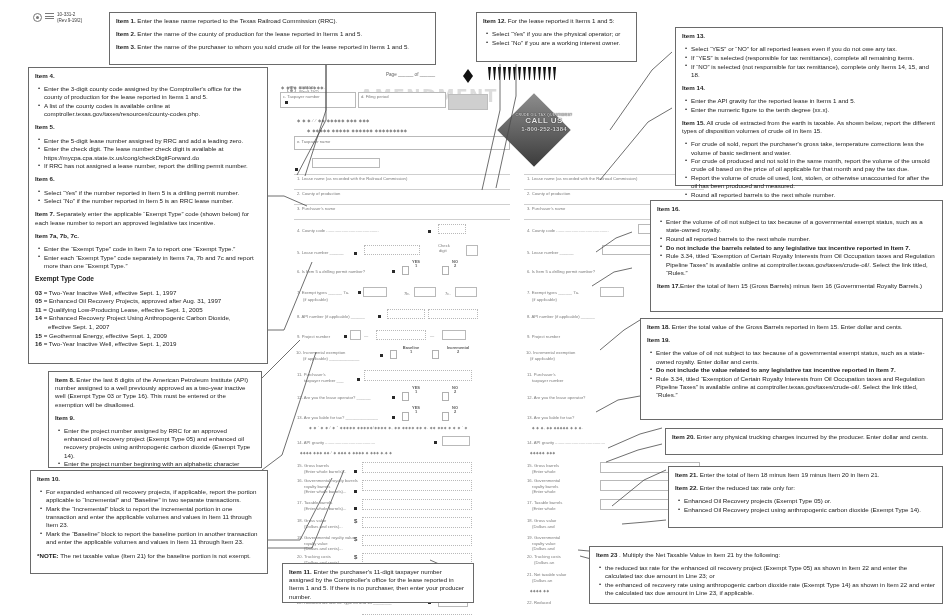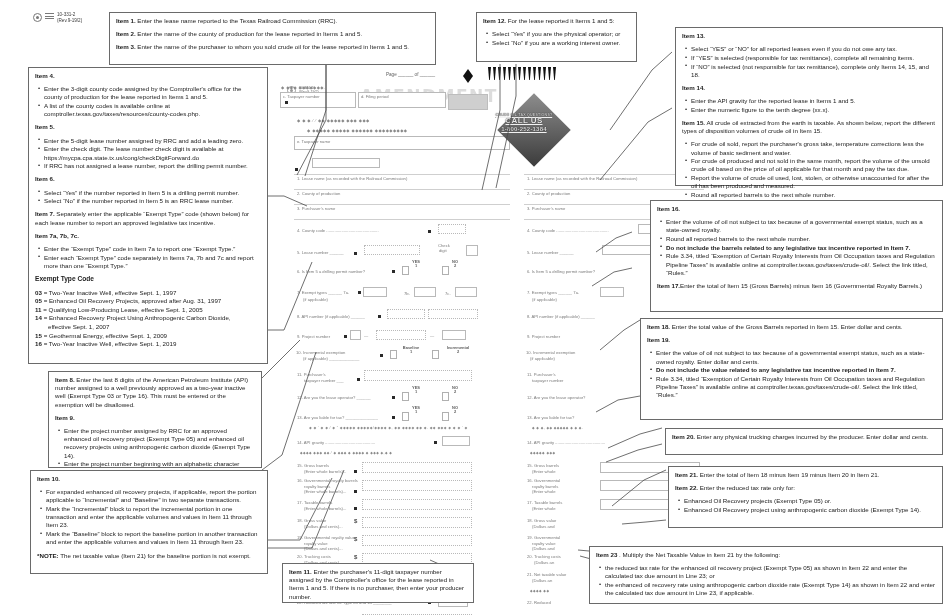--- a/index.html
+++ b/index.html
@@ -241,21 +241,21 @@
 
     <div class="noisy" style="left:-1px;top:3px;">◆ ◆◆◆  ◆◆◆◆◆◆◆.</div>
     <div class="fbox" style="left:-2px;top:10px;width:76px;height:16px;"></div>
     <div class="frow" style="left:1px;top:12px;">c. Taxpayer number</div>
     <div class="blk" style="left:3px;top:19px;"></div>
     <div class="fbox" style="left:76px;top:10px;width:88px;height:16px;"></div>
     <div class="frow" style="left:79px;top:12px;">d. Filing period</div>
     <div class="fbox" style="left:166px;top:12px;width:40px;height:16px;background:#cfcfcf;border-color:#bdbdbd;"></div>
 
     <div class="stamp" style="left:226px;top:22px;"></div>
-    <div class="stamptxt" style="left:205px;top:31px;text-decoration:underline;">
+    <div class="stamptxt" style="left:225px;top:31px;">
       <div class="l1">CRUDE OIL TAX QUESTIONS?</div>
       <div class="l2">CALL US</div>
       <div class="l3">1-800-252-1384</div>
     </div>
 
     <div class="fline" style="left:242px;top:92px;width:180px;"></div>
     <div class="frow" style="left:245px;top:94px;">1. Lease name (as recorded with the Railroad Commission)</div>
     <div class="fline" style="left:242px;top:107px;width:180px;"></div>
     <div class="frow" style="left:245px;top:109px;">2. County of production</div>
     <div class="fline" style="left:242px;top:122px;width:180px;"></div>

